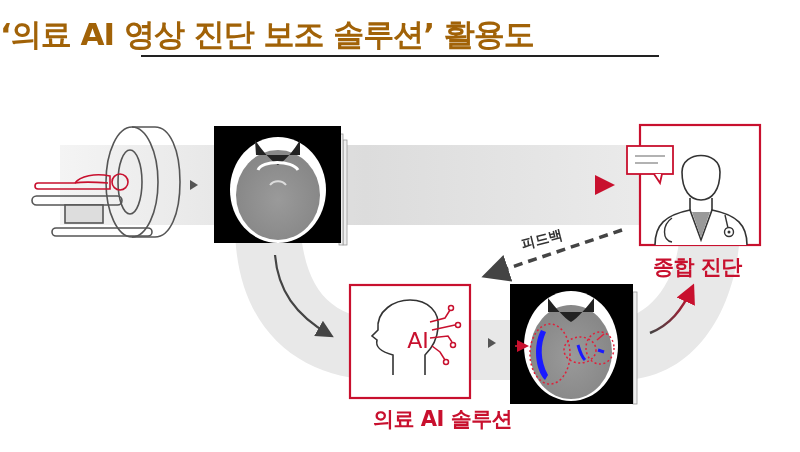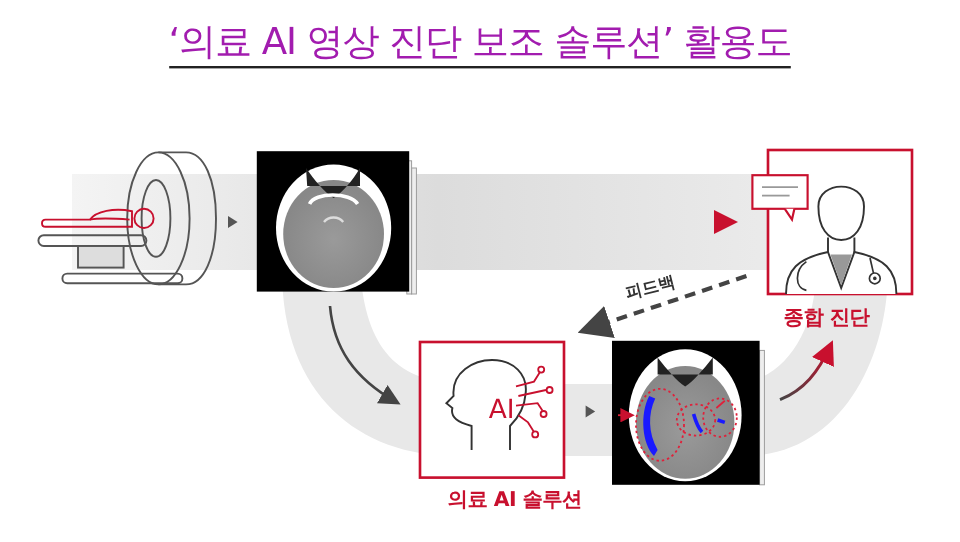--- a/index.html
+++ b/index.html
@@ -1,20 +1,20 @@
 <!DOCTYPE html>
 <html><head>
 <meta charset="utf-8">
 <style>
   * { box-sizing: border-box; margin: 0; padding: 0; }
   body { width: 800px; height: 452px; background: #ffffff; font-family: "DejaVu Sans", sans-serif; overflow: hidden; position: relative; }
-  .title { position: absolute; left: 0; top: 14px; width: 800px; text-align: center; font-size: 31px; font-weight: normal; color: #a21caf; letter-spacing: -1px; }
+  .title { position: absolute; left: 0; top: 14px; width: 800px; font-size: 31px; font-weight: bold; color: #a16207; letter-spacing: -1px; }
   .title-rule { position: absolute; left: 141px; top: 55px; width: 518px; height: 2px; background: #222; }
   .canvas { position: absolute; left: 0; top: 0; width: 800px; height: 452px; }
-  .label { position: absolute; font-weight: bold; color: #c8102e; font-size: 17px; letter-spacing: -0.5px; }
+  .label { position: absolute; font-weight: bold; color: #c8102e; font-size: 21px; letter-spacing: -0.5px; }
   .feedback { position: absolute; left: 521px; top: 231px; font-size: 14px; font-weight: bold; color: #333; transform: rotate(-14deg); }
 </style>
 </head>
 <body>
 
 <div class="title">‘의료 AI 영상 진단 보조 솔루션’ 활용도</div>
 <div class="title-rule"></div>
 
 <svg class="canvas" viewBox="0 0 800 452">
   <defs>

